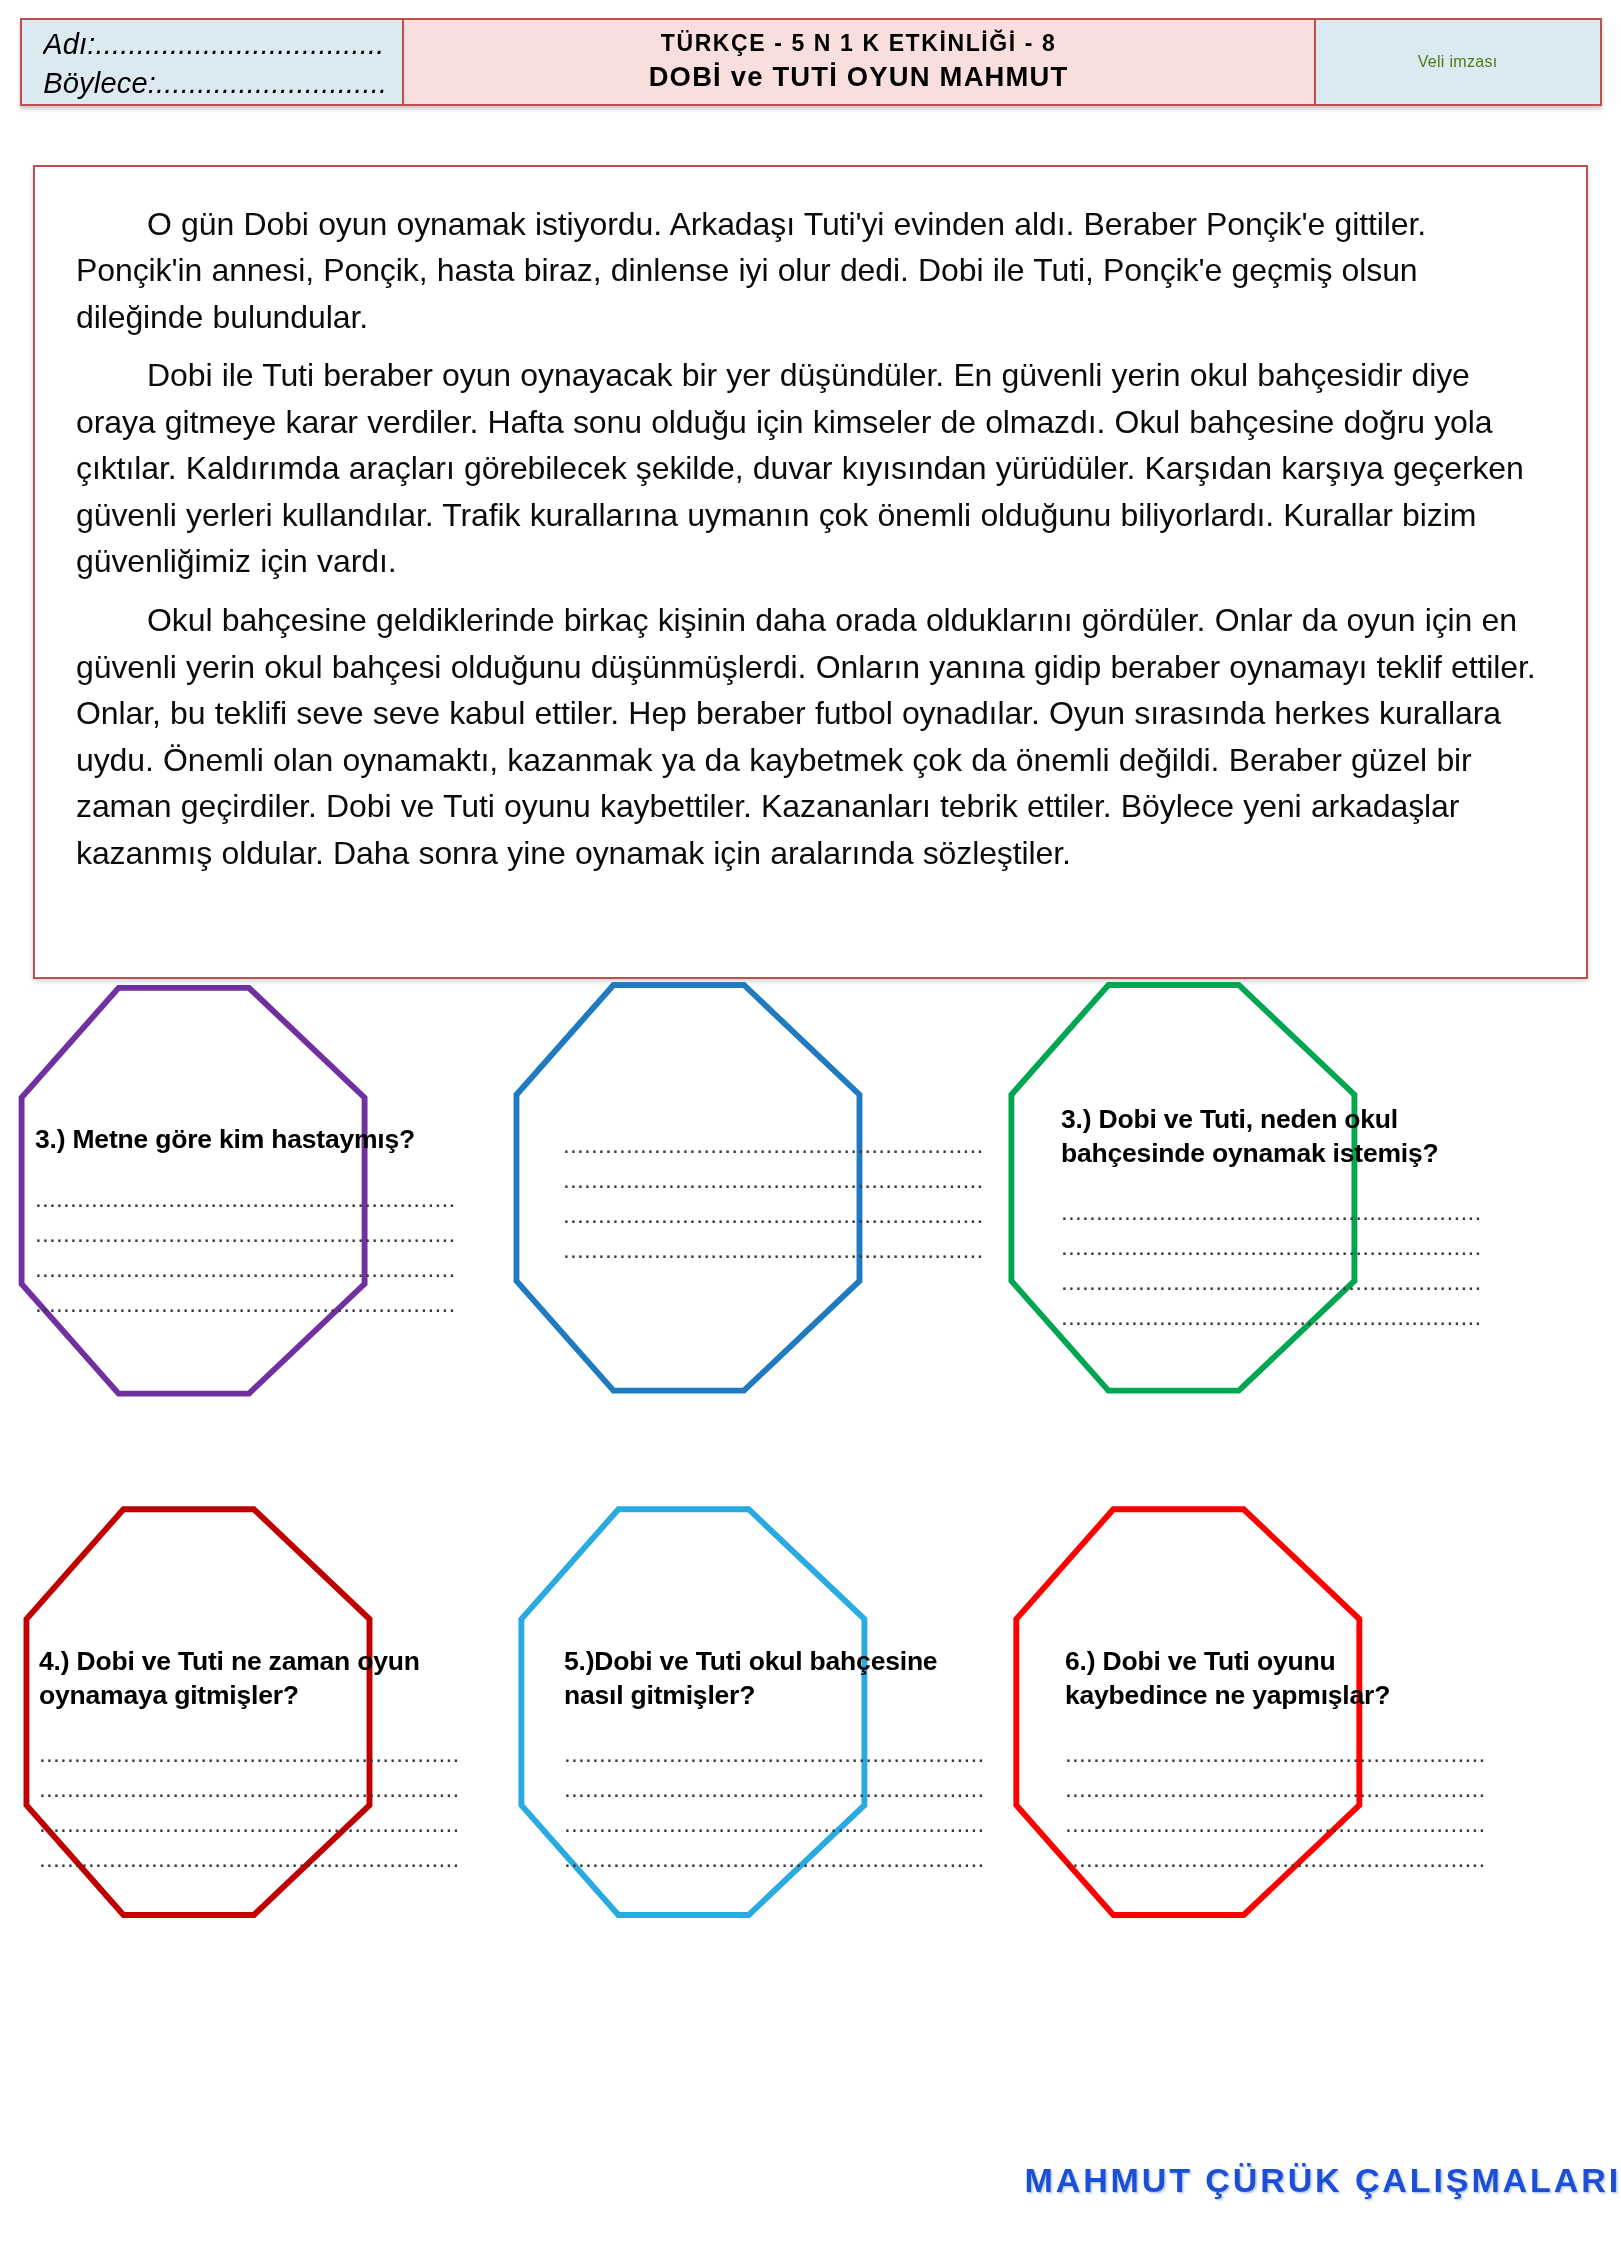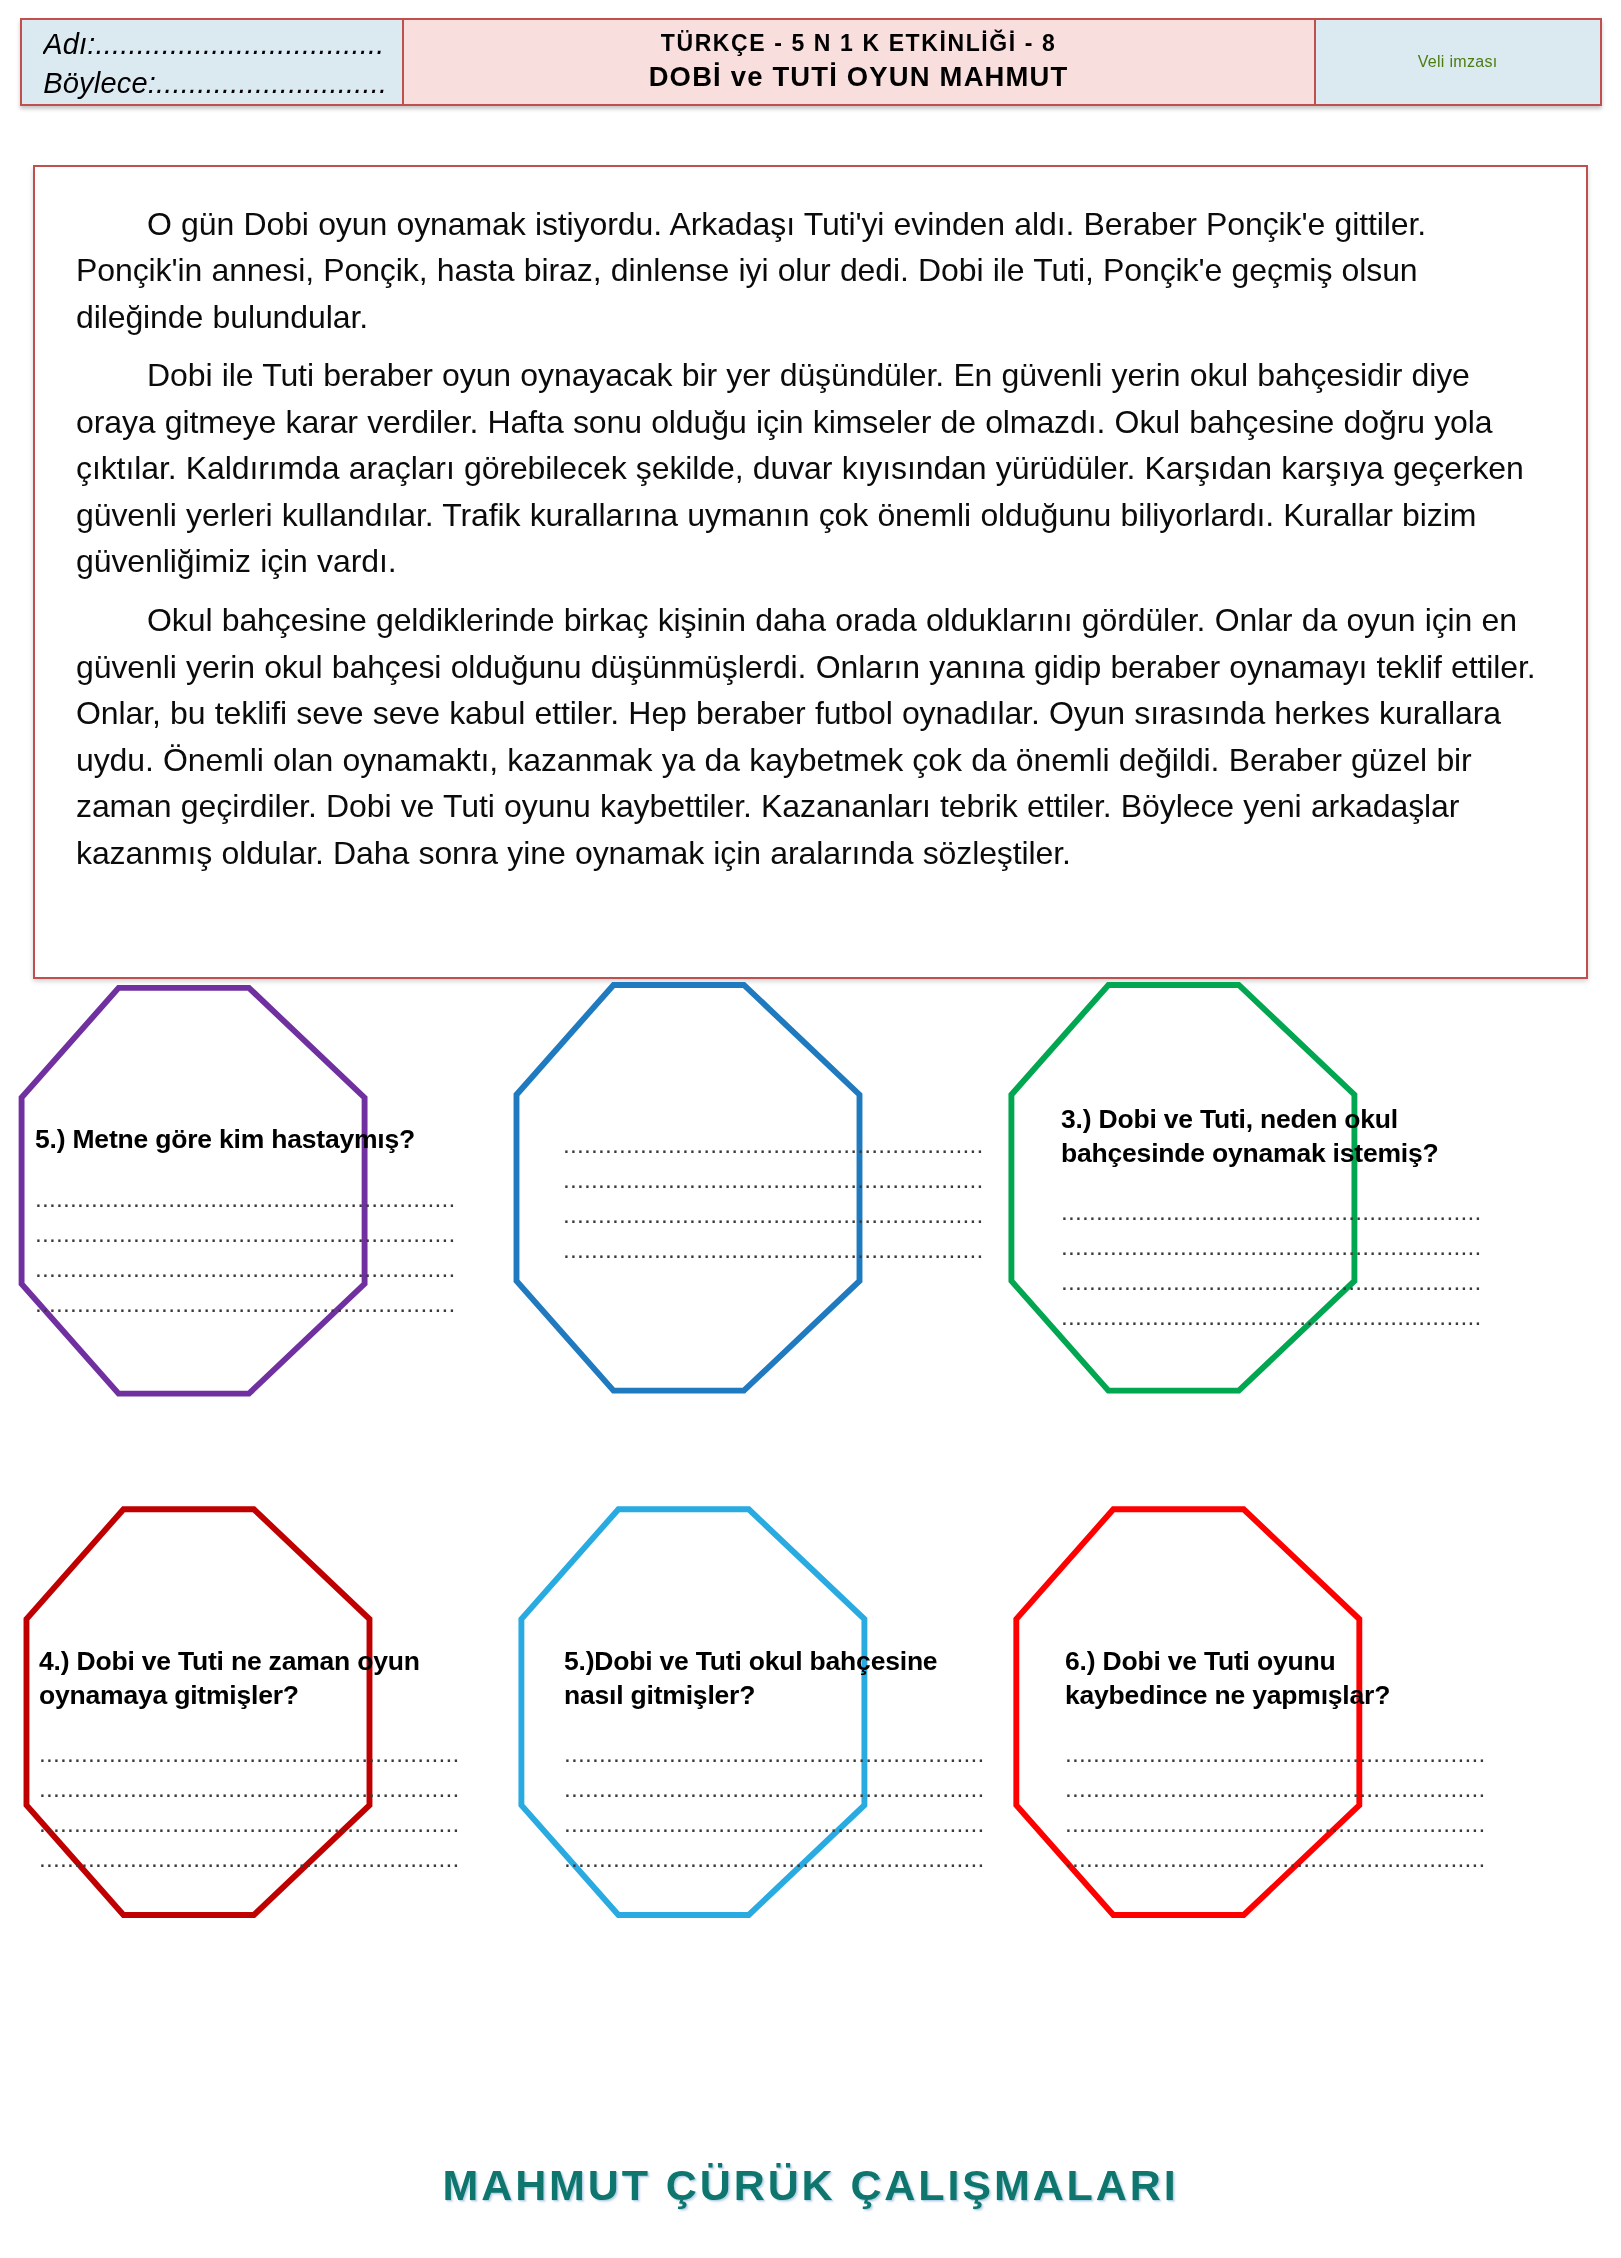--- a/index.html
+++ b/index.html
@@ -140,25 +140,25 @@
     white-space: nowrap;
     height: 35px;
   }
 
   
   .footer-mark {
     position: absolute;
     left: 0;
     top: 2161px;
     width: 1621px;
-    text-align: center;
-    font-size: 43px;
+    text-align: right;
+    font-size: 34px;
     font-weight: bold;
     letter-spacing: 2.9px;
-    color: #0f766e;
+    color: #1d4ed8;
     text-shadow: 1px 1px 0 #b9d2ea, 2px 2px 2px rgba(120,160,200,0.35);
   }
 </style>
 </head>
 <body>
 
 <div class="header-table">
   <div class="hdr-cell hdr-name">
     <div class="hdr-name-line">Adı:...................................</div>
     <div class="hdr-name-line">Böylece:................................</div>
@@ -185,21 +185,21 @@
     <polygon points="626,1005 759,1005 877,1117 877,1307 759,1419 626,1419 527,1307 527,1117" fill="none" stroke="#1f7ac0" stroke-width="6"></polygon>
     <polygon points="1131,1005 1264,1005 1382,1117 1382,1307 1264,1419 1131,1419 1032,1307 1032,1117" fill="none" stroke="#00a650" stroke-width="6"></polygon>
 
     <polygon points="126,1540 259,1540 377,1652 377,1842 259,1954 126,1954 27,1842 27,1652" fill="none" stroke="#c00000" stroke-width="6"></polygon>
     <polygon points="631,1540 764,1540 882,1652 882,1842 764,1954 631,1954 532,1842 532,1652" fill="none" stroke="#29abe2" stroke-width="6"></polygon>
     <polygon points="1136,1540 1269,1540 1387,1652 1387,1842 1269,1954 1136,1954 1037,1842 1037,1652" fill="none" stroke="#ff0000" stroke-width="6"></polygon>
   </svg>
 </div>
 
 <div class="q-cell" style="left:35px; top:1123px; width:470px;">
-  <div class="q-title">5.) Metne göre kim hastaymış?</div>
+  <div class="q-title">3.) Metne göre kim hastaymış?</div>
   <div class="q-lines">
     <div class="q-line">............................................................</div>
     <div class="q-line">............................................................</div>
     <div class="q-line">............................................................</div>
     <div class="q-line">............................................................</div>
   </div>
 </div>
 
 <div class="q-cell" style="left:563px; top:1103px; width:461px;">
   <div class="q-lines">

